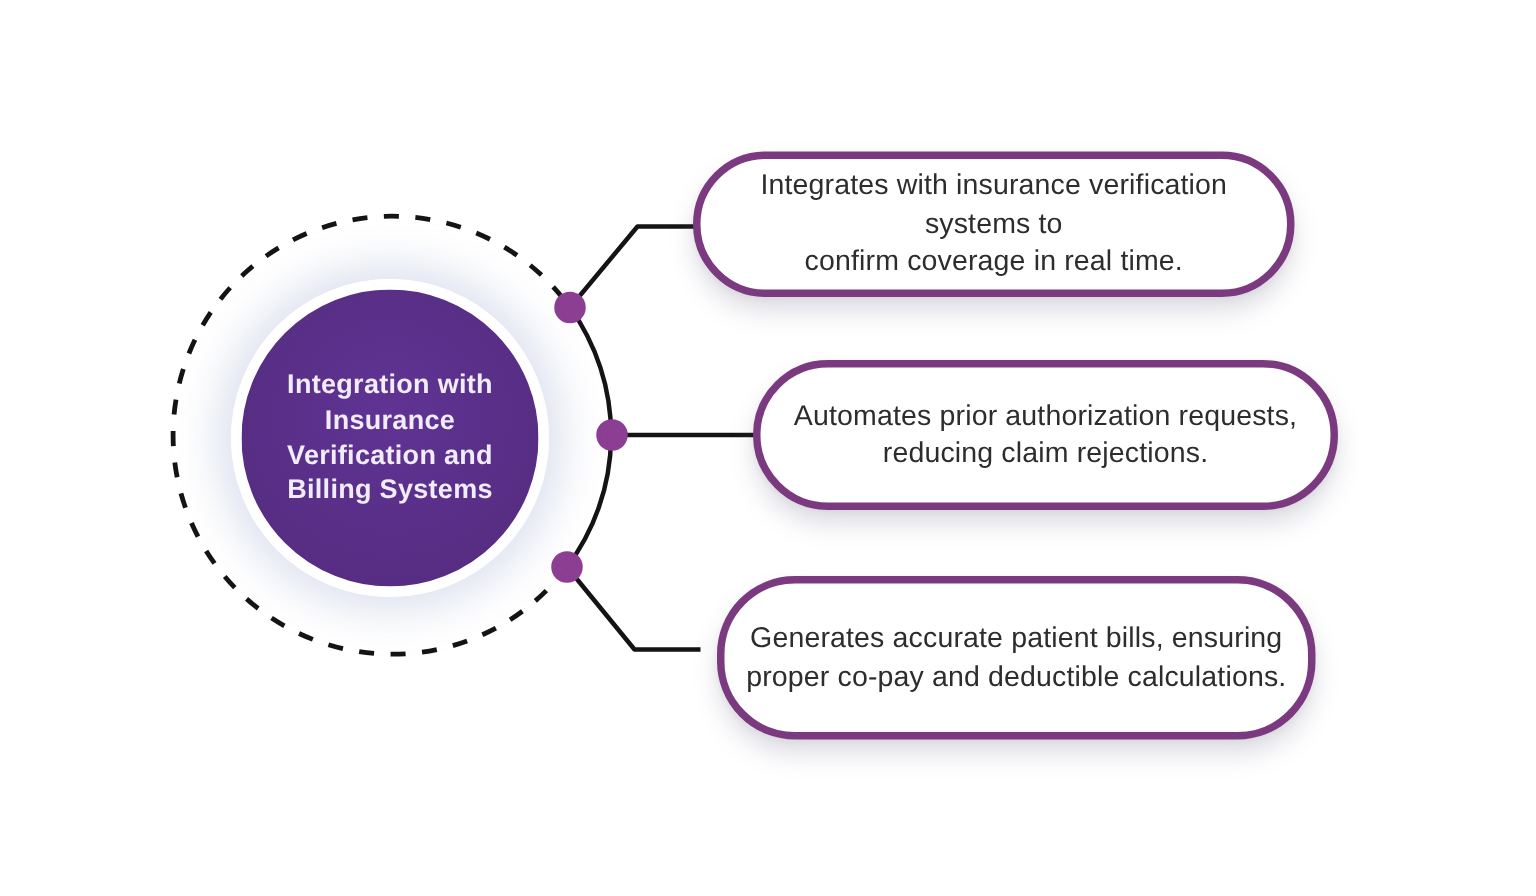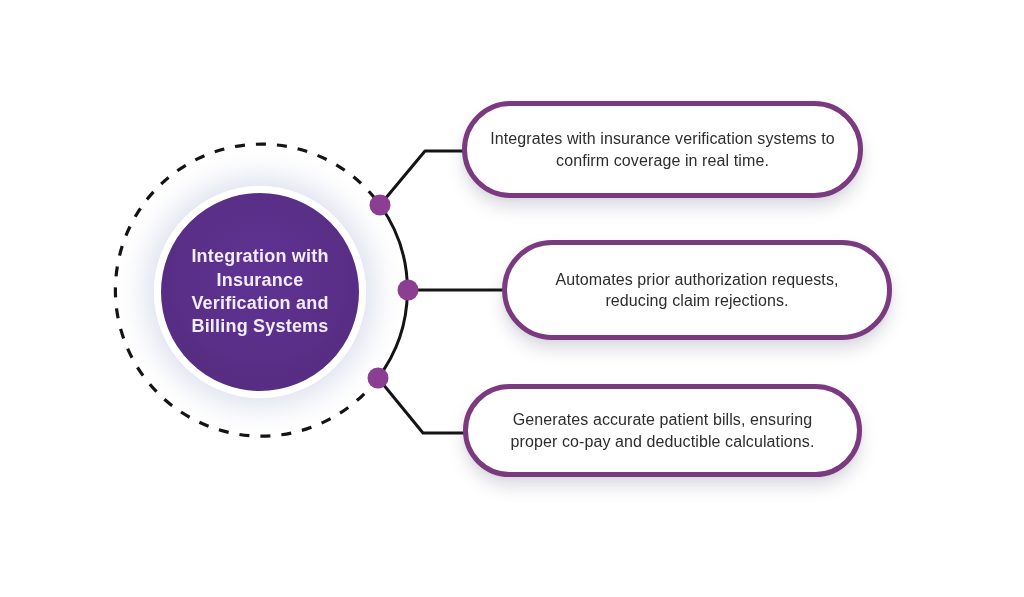--- a/index.html
+++ b/index.html
@@ -65,29 +65,29 @@
     border: 5px solid var(--box-border, #7b3a80);
     border-radius: 52px;
     box-shadow: 0 10px 16px rgba(110, 110, 135, 0.22), 0 2px 5px rgba(0,0,0,0.05);
     display: flex; align-items: center; justify-content: center;
     text-align: center;
     z-index: 2;
     padding: 0 12px;
   }
   .callout-text {
     color: var(--box-text, #2d2d2d);
-    font-size: 16px;
+    font-size: 19px;
     font-weight: 500;
     line-height: 1.34;
     letter-spacing: 0.1px;
     white-space: pre-line;
   }
   .callout-1 { left: 462px; top: 101px; width: 401px; height: 97px; }
   .callout-2 { left: 502px; top: 240px; width: 390px; height: 100px; align-items: center; }
-  .callout-3 { left: 463px; top: 384px; width: 399px; height: 93px; }
+  .callout-3 { left: 478px; top: 384px; width: 399px; height: 109px; }
 </style>
 </head>
 <body>
 
 <div class="canvas">
 
   <svg class="connectors" viewBox="0 0 1024 597" aria-hidden="true">
     <path class="dashed-ring" d="M 378 378 A 146 146 0 1 1 380 205"></path>
     <path class="solid-arc" d="M 380 205 A 146 146 0 0 1 378 378"></path>
     <path class="elbow" d="M 380 205 L 425 151 L 464 151"></path>

